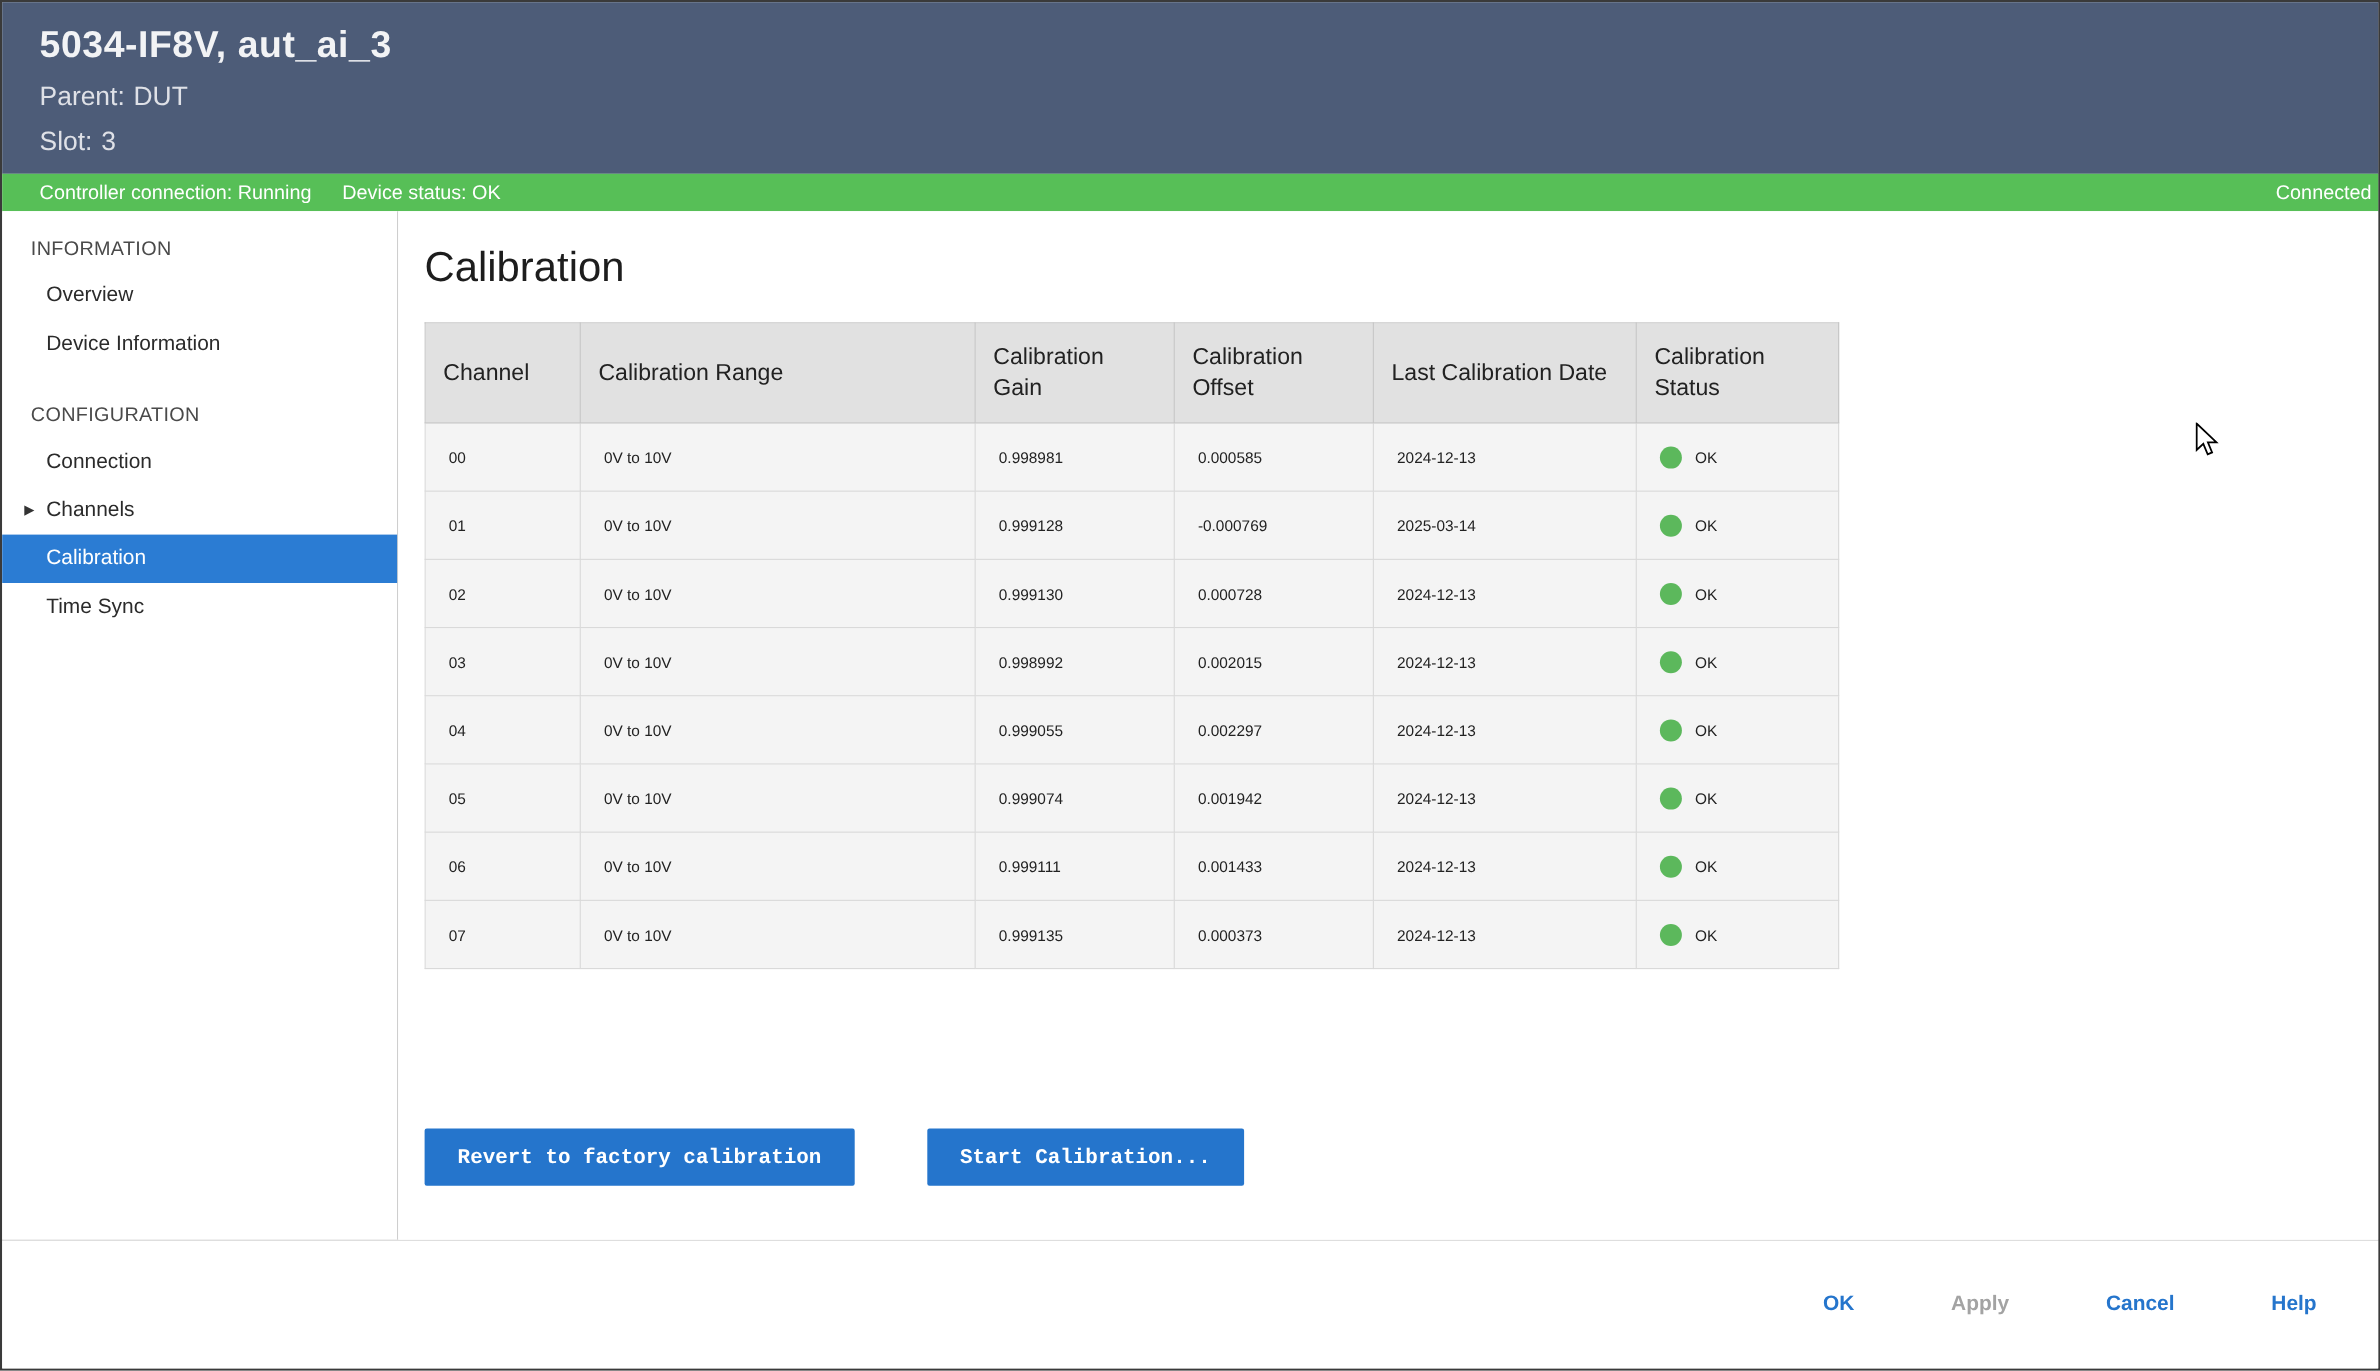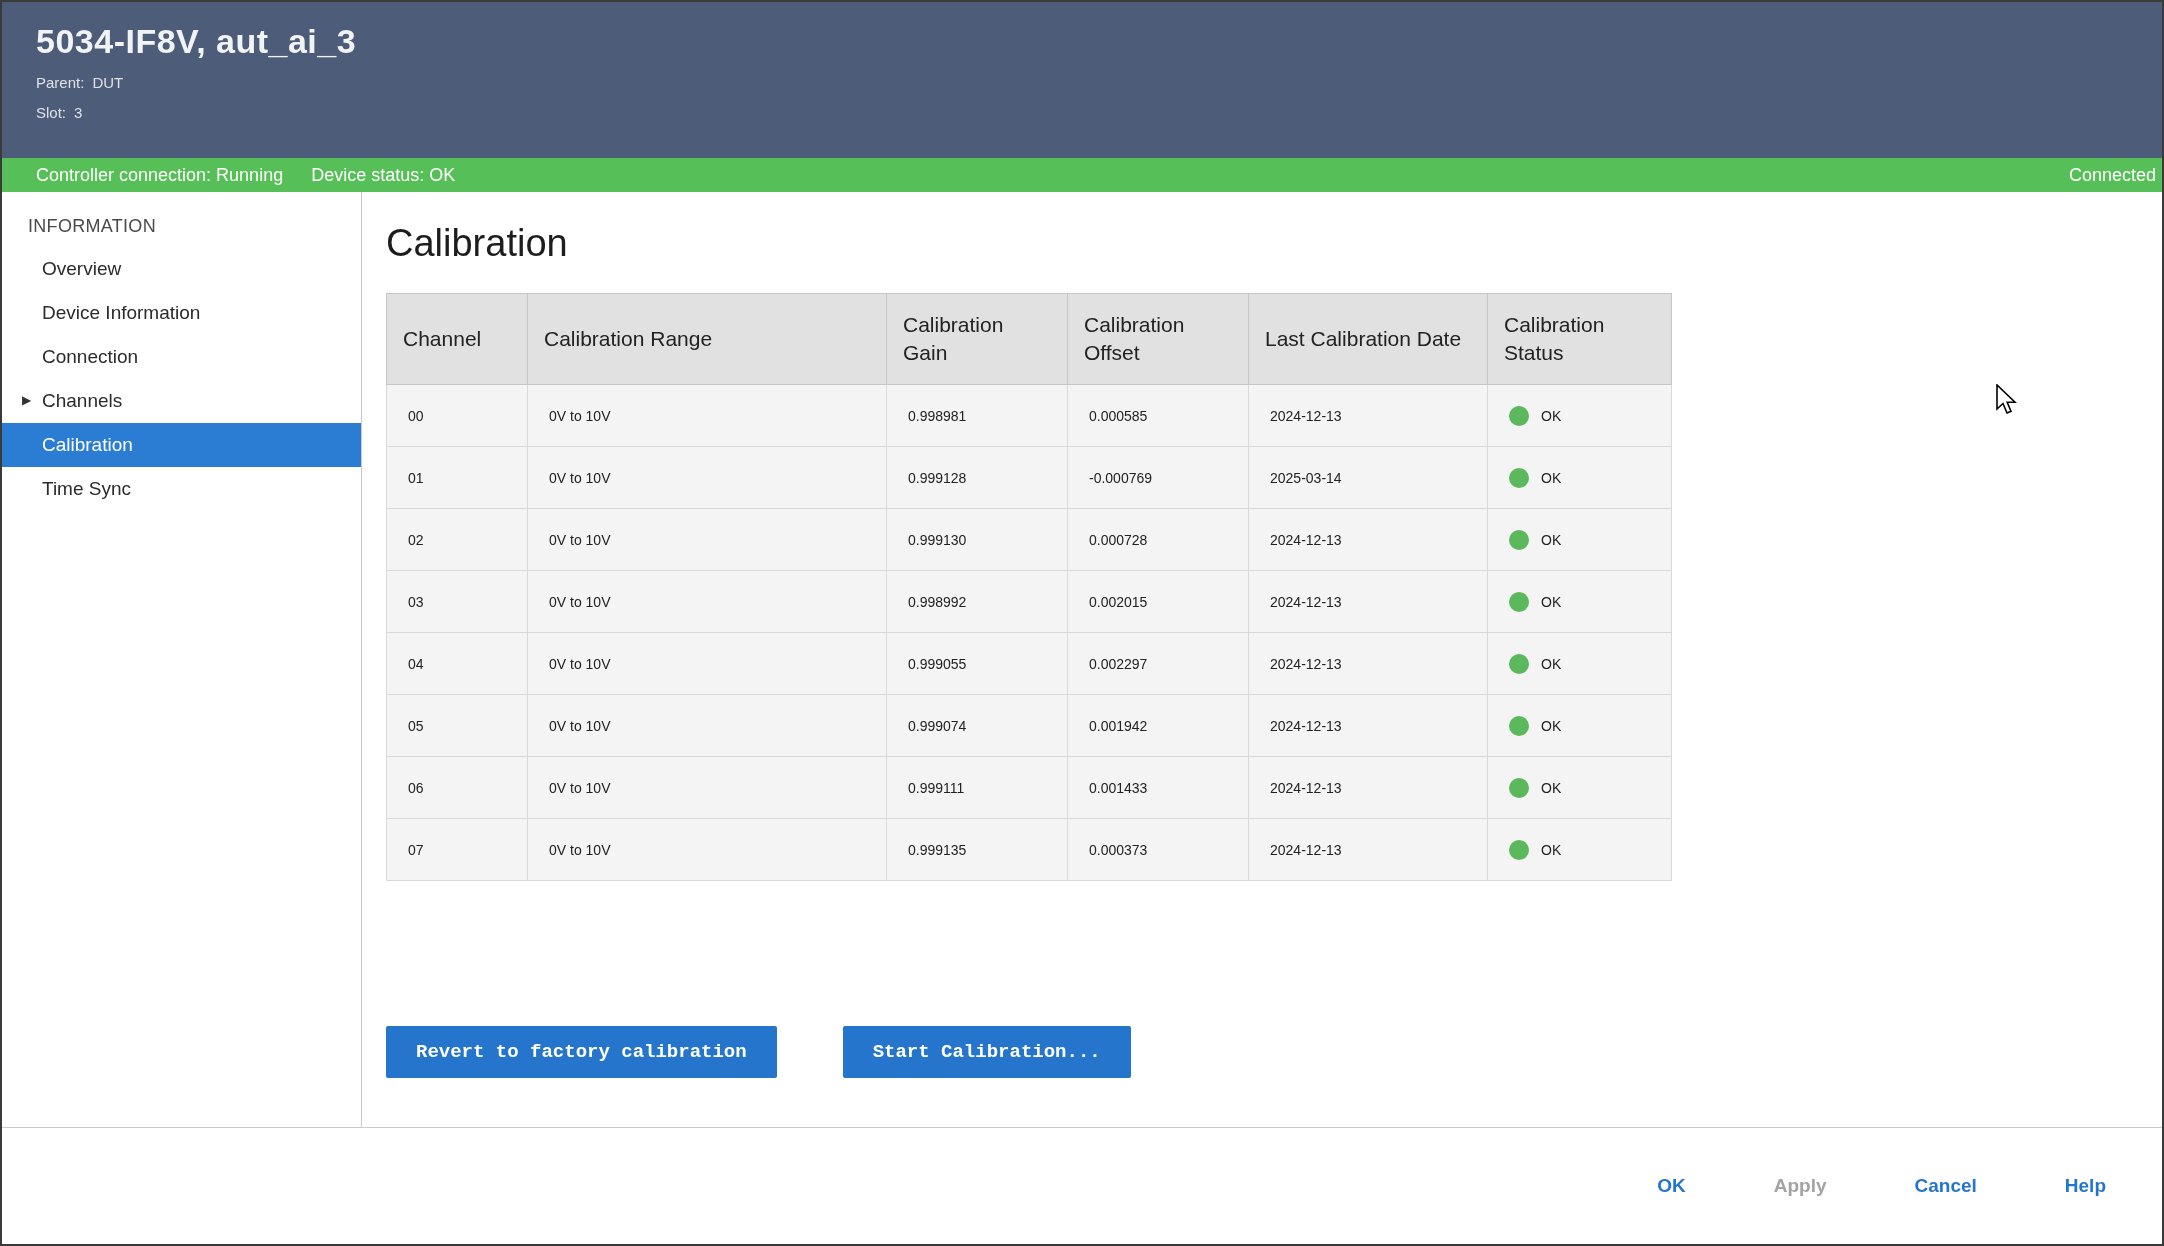--- a/index.html
+++ b/index.html
@@ -23,21 +23,21 @@
     background: #4d5c78;
     color: #e9eaee;
     padding: 20px 0 0 34px;
     flex: 0 0 auto;
   }
   .app-header .title {
     font-size: 34px; font-weight: bold; color: #f2f3f5;
     letter-spacing: 0.5px;
   }
   .app-header .meta-line {
-    font-size: 15px; color: #dfe1e7; margin-top: 13px;
+    font-size: 24px; color: #dfe1e7; margin-top: 13px;
   }
   .app-header .meta-line .meta-value { margin-left: 8px; }
 
   
   .status-bar {
     height: 34px;
     background: #57bf57;
     color: #ffffff;
     display: flex; align-items: center;
     font-size: 18px;
@@ -186,20 +186,21 @@
     <span>Connected</span>
   </div>
 
   <div class="body-row">
 
     <nav class="sidebar">
       <div class="side-section-label">INFORMATION</div>
       <div class="side-item">Overview</div>
       <div class="side-item">Device Information</div>
 
+      <div class="side-section-label second">CONFIGURATION</div>
       <div class="side-item">Connection</div>
       <div class="side-item">
         <span class="arrow">▶</span>
         <span>Channels</span>
       </div>
       <div class="side-item selected">Calibration</div>
       <div class="side-item">Time Sync</div>
     </nav>
 
     <div class="main">

